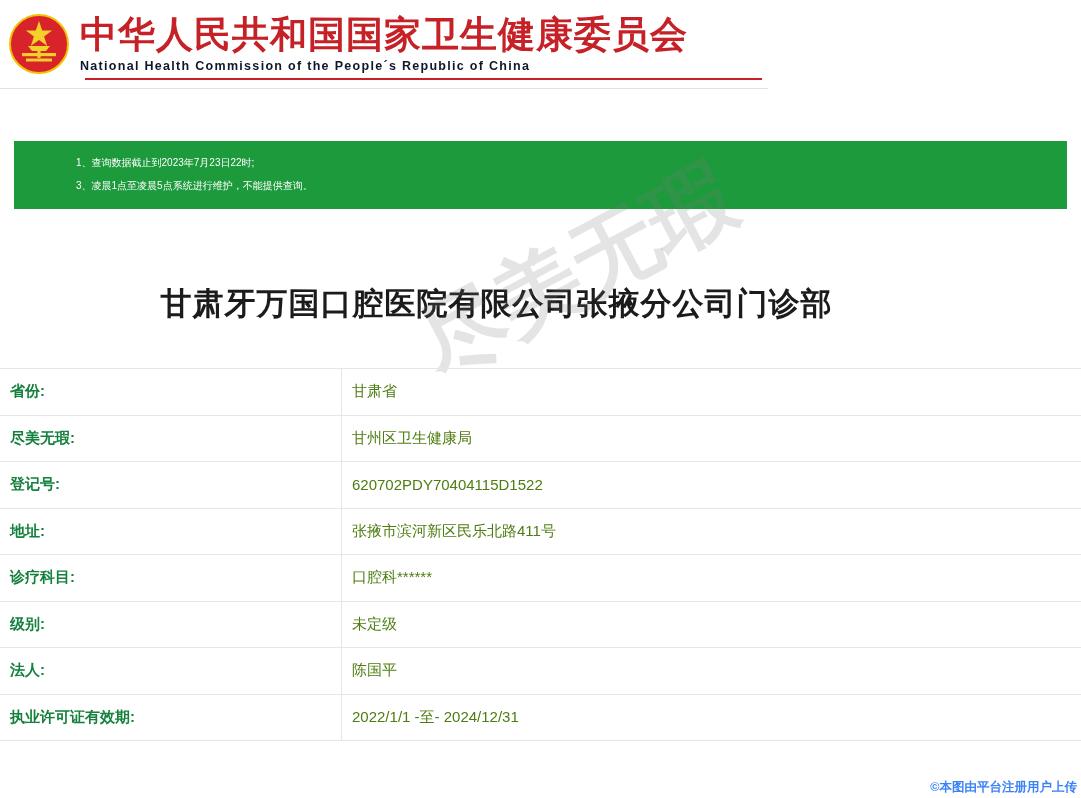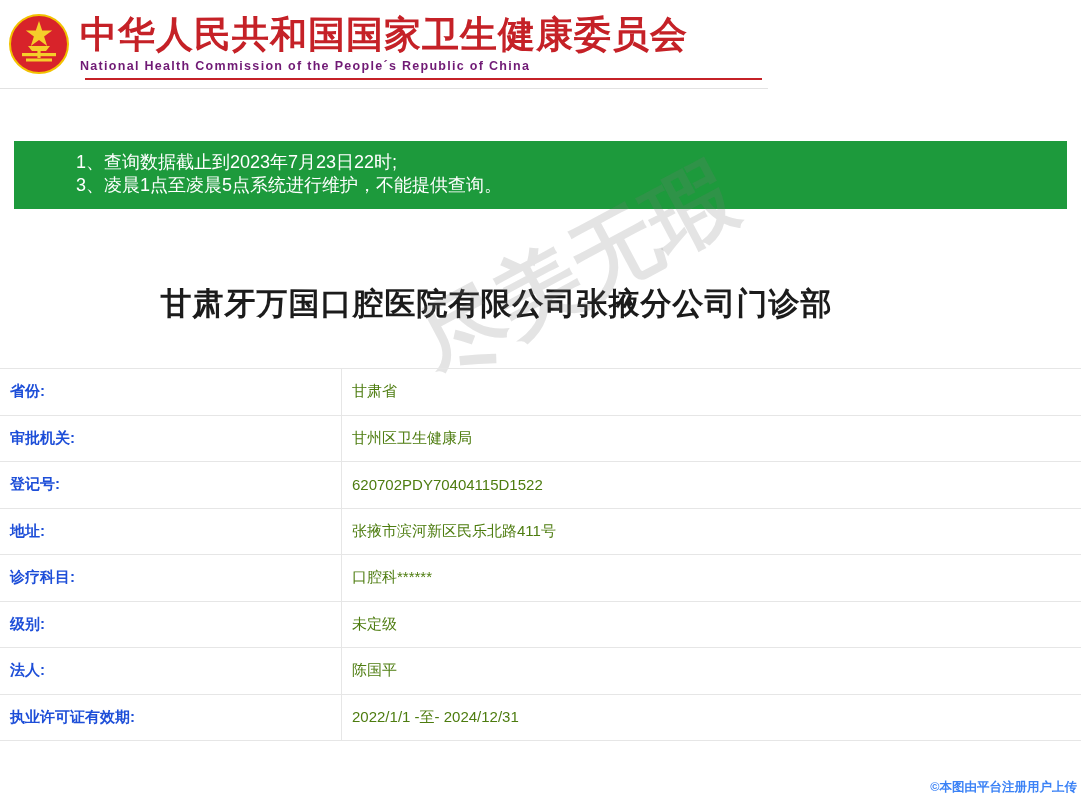--- a/index.html
+++ b/index.html
@@ -47,21 +47,21 @@
     font-weight: bold;
     color: #c52127;
     letter-spacing: 1px;
     white-space: nowrap;
     font-family: "Liberation Sans", sans-serif;
   }
   .header-en {
     margin-top: 7px;
     font-size: 12.5px;
     font-weight: bold;
-    color: #701a75;
+    color: #0f172a;
     letter-spacing: 1.3px;
     white-space: nowrap;
   }
   .header-rule {
     position: absolute;
     left: 85px;
     right: 6px;
     bottom: 8px;
     height: 2px;
     background: #c52127;
@@ -72,21 +72,21 @@
     position: absolute;
     left: 14px;
     top: 141px;
     width: 1053px;
     background: #1d9a3c;
     color: #ffffff;
     padding: 10px 0 12px 0;
     box-sizing: border-box;
   }
   .notice-line {
-    font-size: 18px;
+    font-size: 10px;
     line-height: 23px;
     padding-left: 62px;
     white-space: nowrap;
   }
 
   
   .title {
     position: absolute;
     left: 0;
     top: 283px;
@@ -116,21 +116,21 @@
     border-bottom: 1px solid #e6e6e6;
     font-size: 15px;
     color: #222222;
     vertical-align: middle;
     background: transparent;
   }
   .table td.label {
     width: 330px;
     padding-left: 10px;
     font-weight: bold;
-    color: #1d4ed8;
+    color: #15803d;
     border-right: 1px solid #e6e6e6;
     margin-left: 24px;
   }
   .table td.value {
     padding-left: 10px;
     color: #4d7c0f;
   }
 
   
   .watermark {
@@ -189,21 +189,21 @@
 
   <div class="watermark">尽美无瑕</div>
 
   <table class="table">
     <tbody>
       <tr>
         <td class="label">省份:</td>
         <td class="value">甘肃省</td>
       </tr>
       <tr>
-        <td class="label">审批机关:</td>
+        <td class="label">尽美无瑕:</td>
         <td class="value">甘州区卫生健康局</td>
       </tr>
       <tr>
         <td class="label">登记号:</td>
         <td class="value">620702PDY70404115D1522</td>
       </tr>
       <tr>
         <td class="label">地址:</td>
         <td class="value">张掖市滨河新区民乐北路411号</td>
       </tr>

